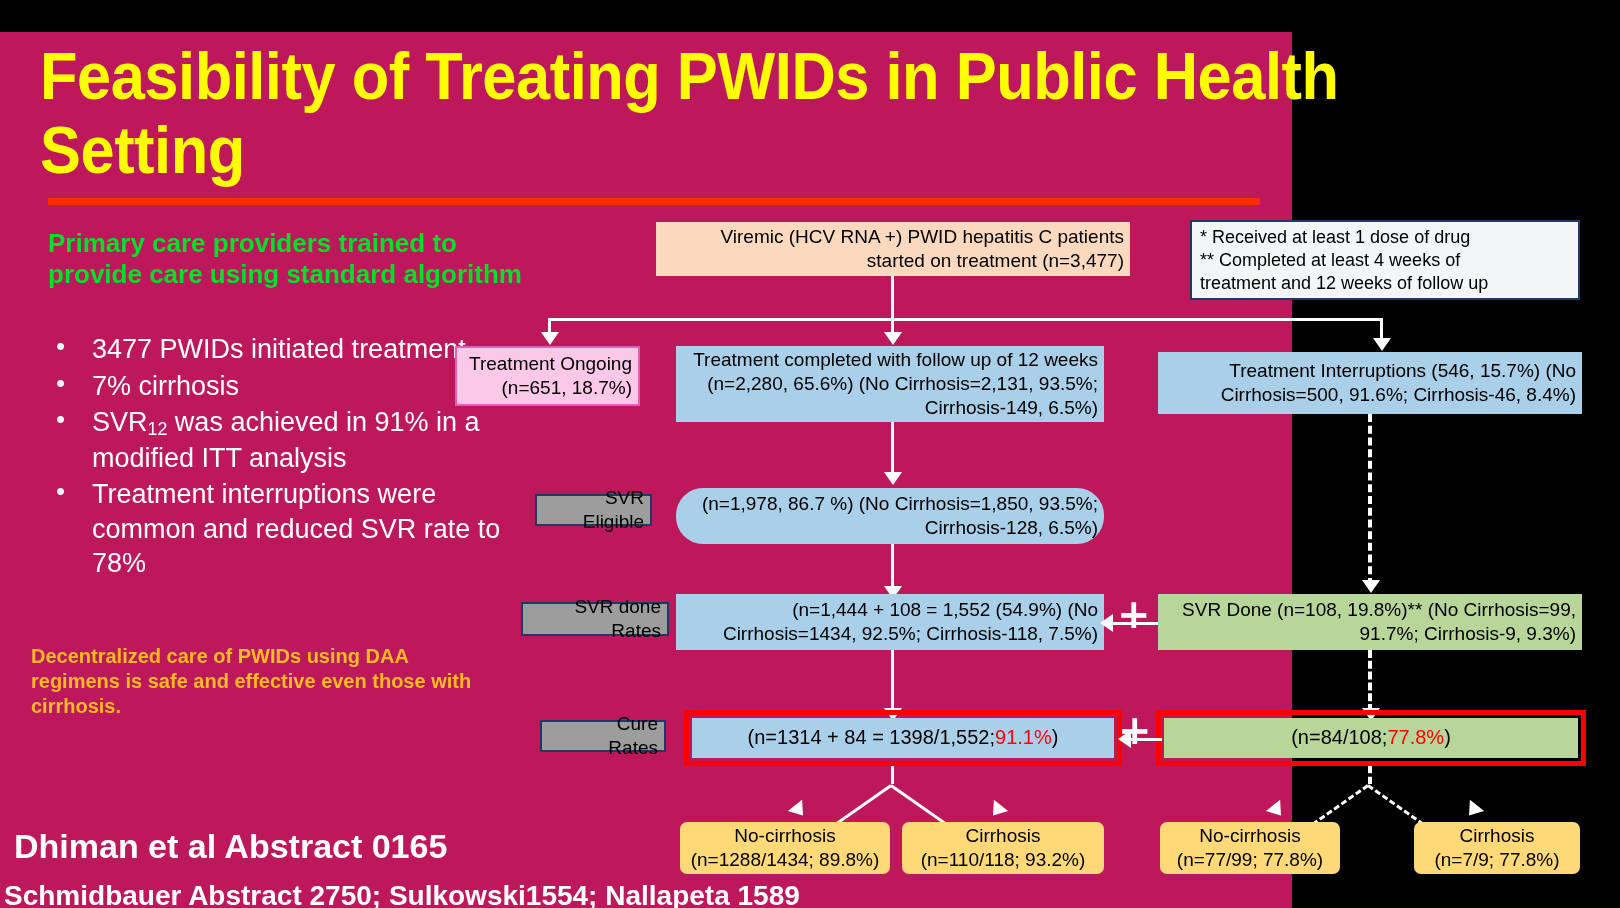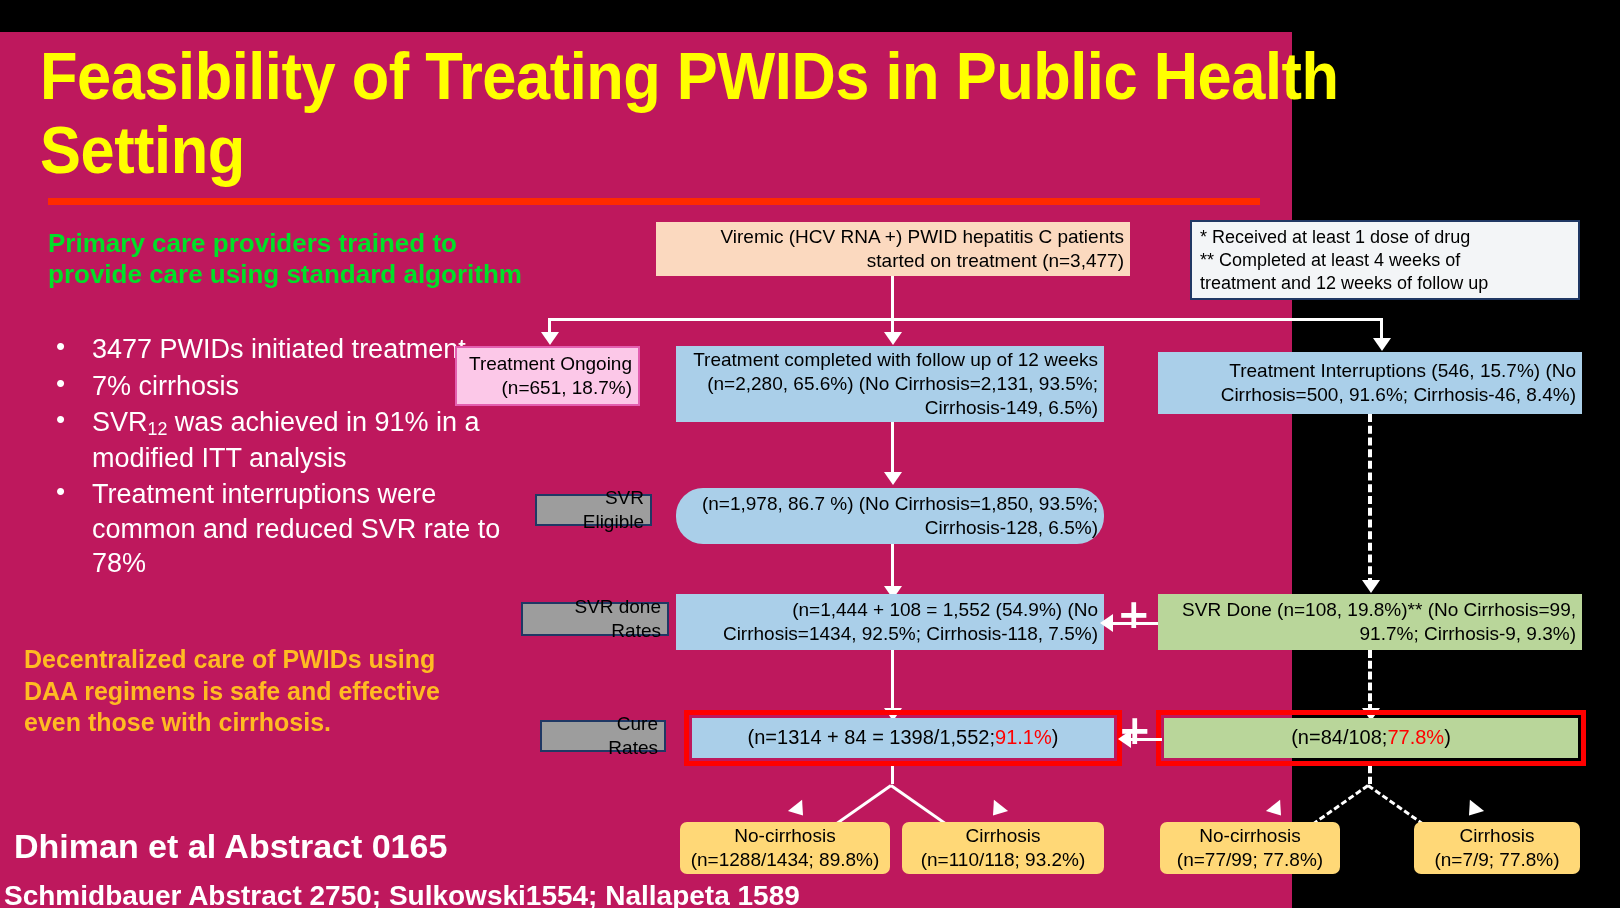--- a/index.html
+++ b/index.html
@@ -34,22 +34,22 @@
   .bullets ul{margin:0;padding:0;list-style:none;}
   .bullets li{
     position:relative;padding-left:56px;margin-bottom:2px;
   }
   .bullets li::before{
     content:"\2022";position:absolute;left:20px;top:-2px;font-size:26px;
   }
   .bullets sub{font-size:0.66em;vertical-align:-0.22em;}
 
   .orange-block{
-    position:absolute;left:24px;top:612px;width:470px;
-    color:#ffbb22;font-size:25px;font-weight:bold;line-height:1.26;
+    position:absolute;left:31px;top:612px;width:470px;
+    color:#ffbb22;font-size:20px;font-weight:bold;line-height:1.26;
   }
   .ref1{
     position:absolute;left:14px;top:795px;font-size:34px;color:#fff;font-weight:bold;
   }
   .ref2{
     position:absolute;left:4px;top:848px;font-size:28px;color:#fff;font-weight:bold;
     white-space:nowrap;
   }
   .sp{
     background-image:repeating-linear-gradient(135deg,#e02020 0 1.5px,transparent 1.5px 3px);

